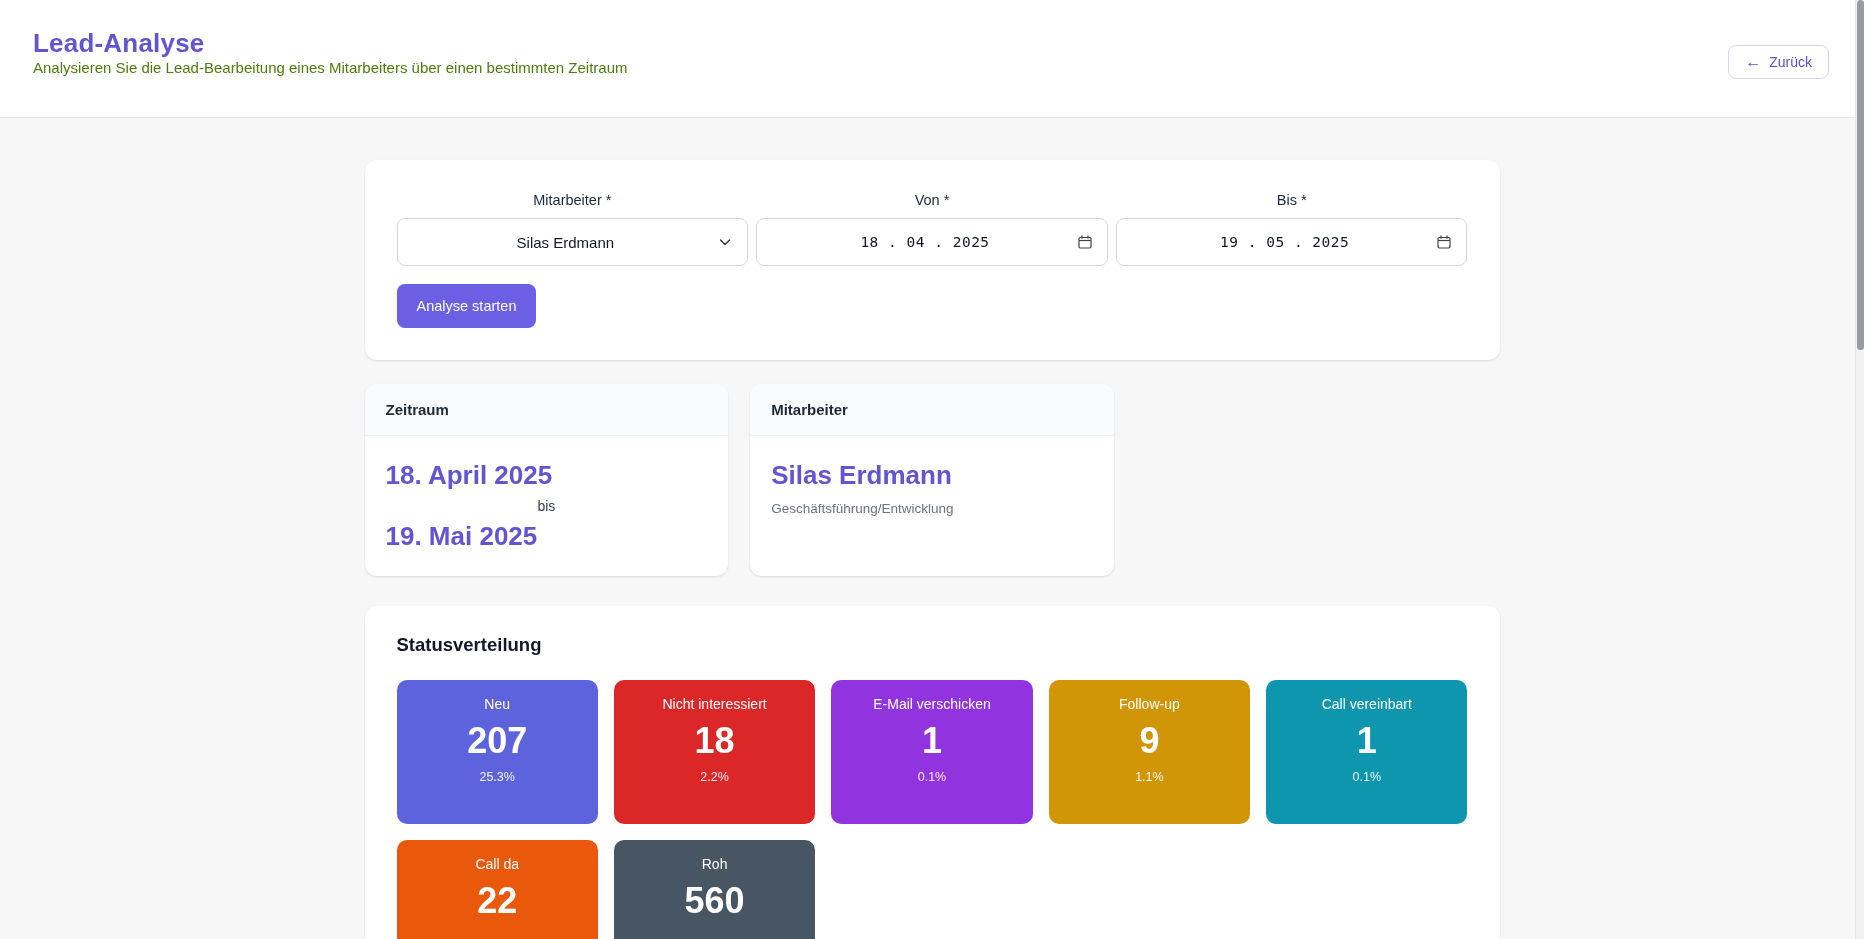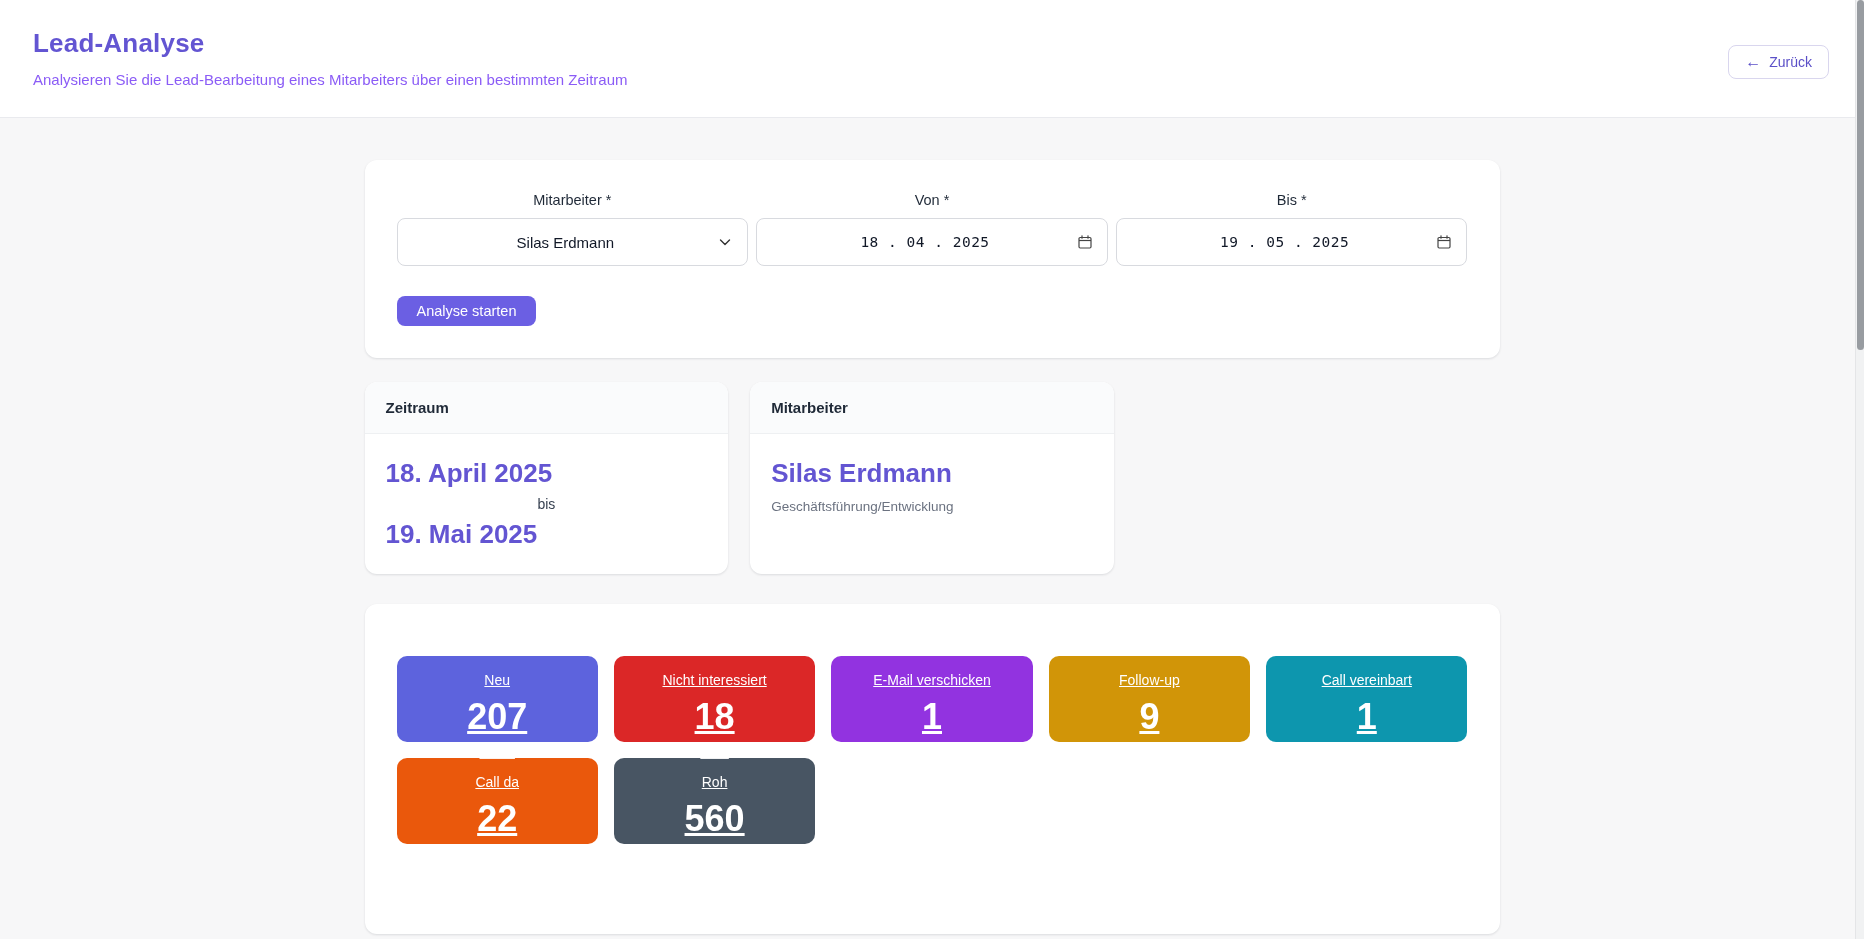--- a/index.html
+++ b/index.html
@@ -20,22 +20,21 @@
     border-bottom: 1px solid #e9eaee;
     padding: 28px 12px 0 33px;
   }
   .page-title {
     color: #6355d2;
     font-size: 26px;
     font-weight: 700;
     letter-spacing: 0.2px;
   }
   .page-subtitle {
-    margin-top: 12px;
-    color: #8b5cf6;
+    color: #4d7c0f;
     font-size: 15px;
   }
   .back-btn {
     position: absolute;
     top: 45px;
     right: 35px;
     height: 34px;
     padding: 0 16px;
     background: #ffffff;
     border: 1px solid #d9d6ee;
@@ -91,22 +90,22 @@
   }
   .select-box .select-value { flex: 1; }
   .date-box {
     font-family: "DejaVu Sans Mono", monospace;
     font-size: 14.5px;
     letter-spacing: 0.5px;
   }
   .date-box .date-value { flex: 1; }
   .icon-svg { width: 16px; height: 16px; flex: 0 0 auto; }
   .submit-btn {
-    margin-top: 30px;
-    height: 30px;
+    margin-top: 18px;
+    height: 44px;
     padding: 0 20px;
     background: #6b5fe3;
     color: #ffffff;
     border: none;
     border-radius: 8px;
     font-size: 14.5px;
     cursor: pointer;
     font-family: "Liberation Sans", sans-serif;
   }
 
@@ -160,23 +159,22 @@
     margin-top: 24px;
     display: grid;
     grid-template-columns: repeat(5, 1fr);
     gap: 16px 16px;
   }
   .tile {
     border-radius: 10px;
     color: #ffffff;
     text-align: center;
     padding: 16px 10px 18px 10px;
-    height: 86px;
+    height: 144px;
     cursor: default;
-    text-decoration: underline;
   }
   .tile-label { font-size: 14px; }
   .tile-value { font-size: 36px; font-weight: 700; margin-top: 8px; }
   .tile-pct { font-size: 12.5px; margin-top: 8px; opacity: 0.92; }
 
   
   .scrollbar {
     position: absolute;
     top: 0; right: 0;
     width: 9px; height: 939px;
@@ -260,20 +258,21 @@
       <div class="stat-card-header">Mitarbeiter</div>
       <div class="stat-card-body">
         <div class="stat-value">Silas Erdmann</div>
         <div class="stat-desc">Geschäftsführung/Entwicklung</div>
       </div>
     </div>
 
   </div>
 
   <div class="card status-card">
+    <div class="section-title">Statusverteilung</div>
     <div class="tiles-grid">
 
       <div class="tile" style="background: rgb(93, 99, 221);">
         <div class="tile-label">Neu</div>
         <div class="tile-value">207</div>
         <div class="tile-pct">25.3%</div>
       </div>
 
       <div class="tile" style="background: rgb(219, 39, 39);">
         <div class="tile-label">Nicht interessiert</div>

